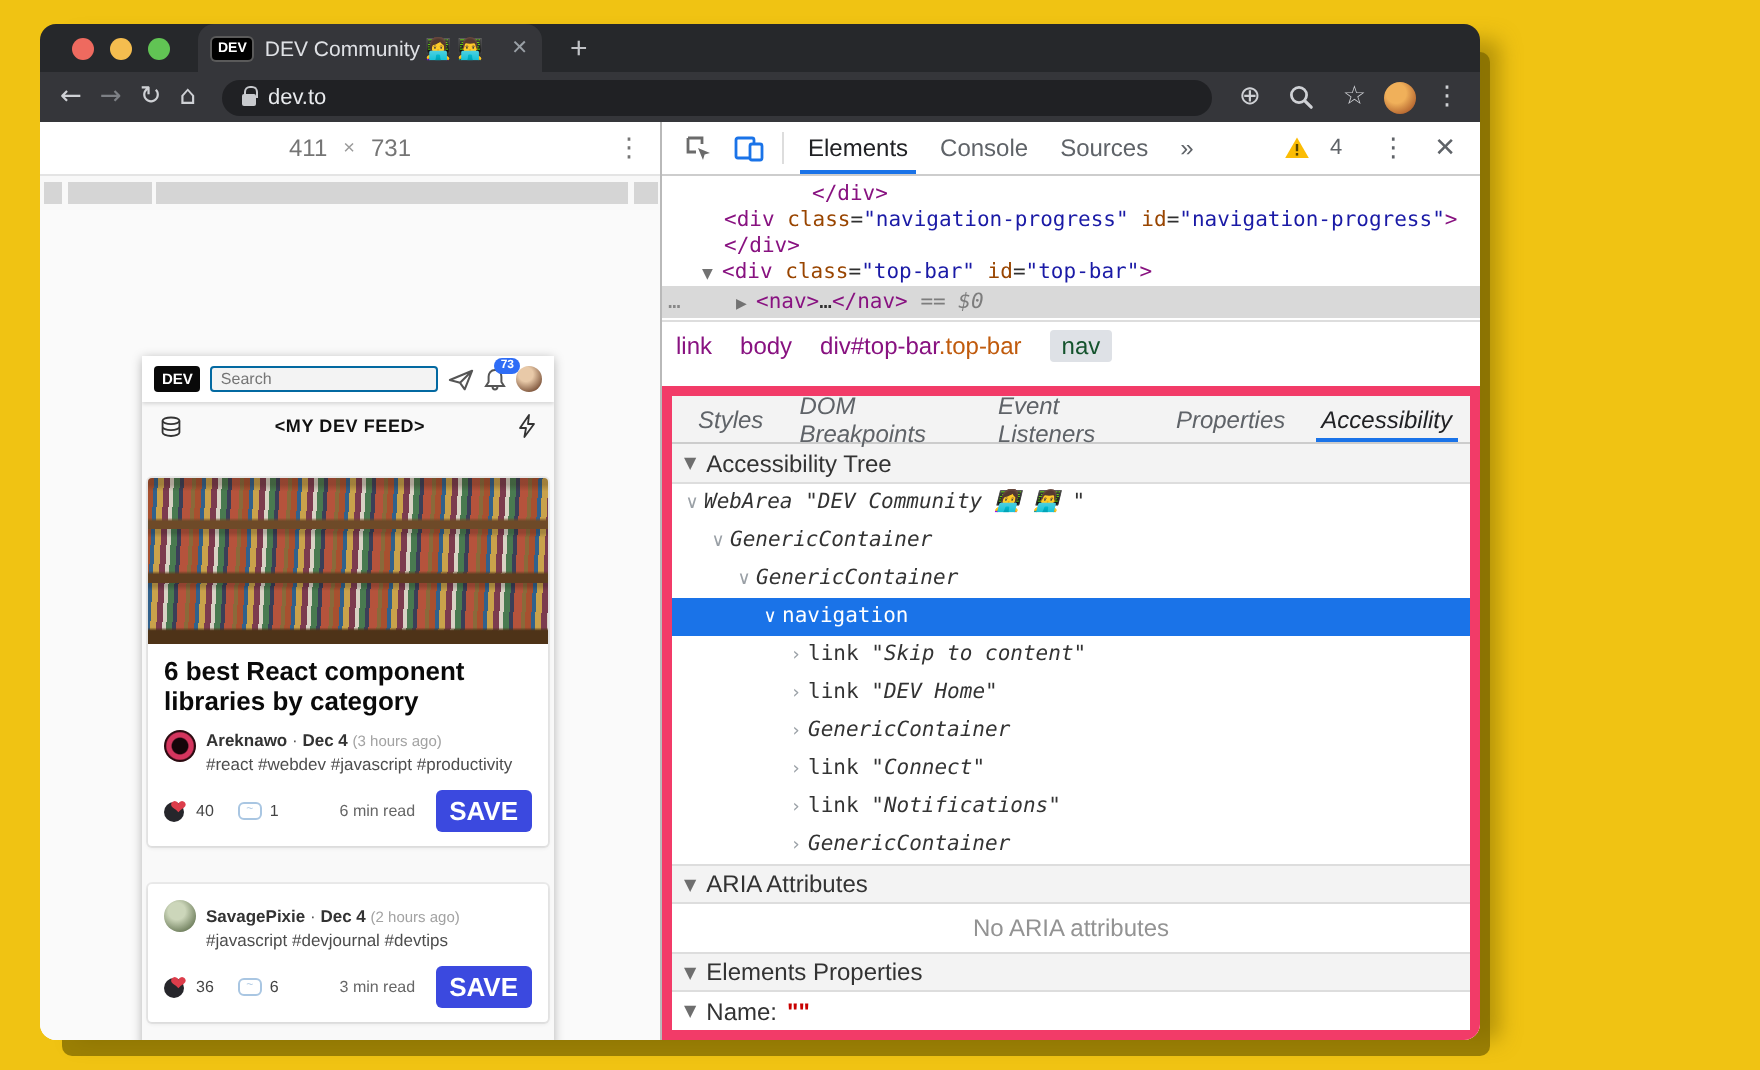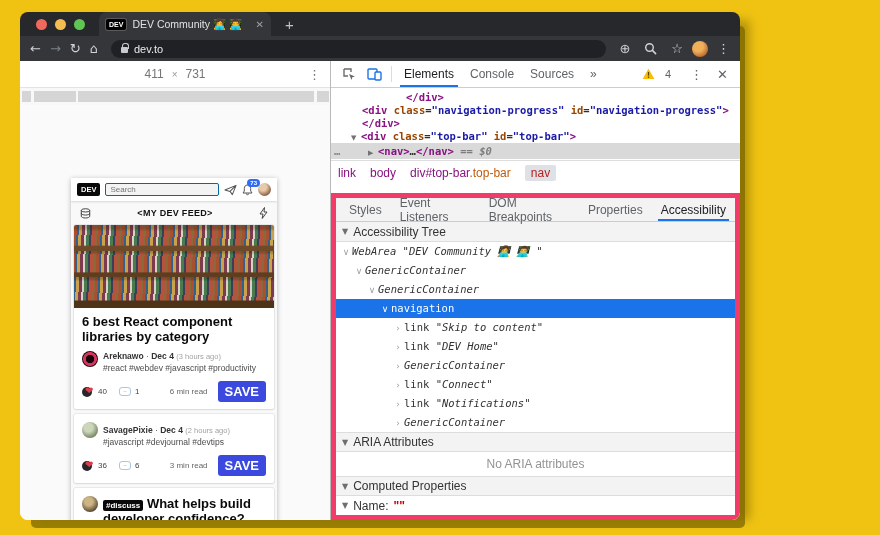--- a/index.html
+++ b/index.html
@@ -59,21 +59,21 @@
     padding:3px 4px; border-radius:2px; line-height:1; flex:none;}
   .searchbox { flex:1; height:13px; background:#f3f3f3; border:1px solid #0369a1; border-radius:2px;
     font-size:8px; color:#999; padding:0 4px; font-family:"Liberation Sans",sans-serif; min-width:0;}
   .bellwrap { position:relative; flex:none; }
   .badge { position:absolute; top:-5px; right:-7px; background:#2f6df6; color:#fff; font-size:6px;
     padding:1px 3px; border-radius:6px; font-weight:bold; }
   .avatar-site { width:13px; height:13px; border-radius:50%; flex:none;
     background:radial-gradient(circle at 38% 32%, #e8c9a8 0 30%, #7a5138 80%); }
   .feedhead { height:24px; display:flex; align-items:center; padding:0 9px; flex:none; }
   .feedtitle { flex:1; text-align:center; font-weight:bold; font-size:9px; color:#111; letter-spacing:.3px;}
-  .card { background:#fff; border-radius:2px; margin:0 3px 5px 3px; flex:none;
+  .card { background:#fff; border-radius:2px; margin:14px 3px 5px 3px; flex:none;
     box-shadow:0 0 0 1px rgba(0,0,0,.06), 0 1px 2px rgba(0,0,0,.08); overflow:hidden;}
   .cover { height:83px;
     background:
       linear-gradient(180deg, rgba(40,24,12,.25) 0 4%, transparent 8% 24%, #6e4a28 26% 31%, rgba(0,0,0,.18) 31% 33%, transparent 36% 56%, #5f3e20 58% 63%, rgba(0,0,0,.2) 63% 65%, transparent 68% 90%, #4e3318 92% 100%),
       repeating-linear-gradient(93deg, #a8502f 0 3px, #31618c 3px 5px, #c9a24b 5px 8px, #7c3b4e 8px 11px, #d8d2c4 11px 13px, #497a50 13px 16px, #3b3f58 16px 18px, #b5533c 18px 22px, #8a6a3a 22px 24px);
   }
   .cbody { padding:6px 8px 7px 8px; }
   .ctitle { font-size:13px; font-weight:bold; color:#0a0a0a; line-height:1.18; }
   .authrow { display:flex; gap:5px; margin-top:6px; align-items:flex-start;}
   .av16 { width:16px; height:16px; border-radius:50%; flex:none; }
@@ -102,41 +102,41 @@
   .vsep { width:1px; background:#ddd; margin:5px 4px; }
   .dtab { font-size:12px; color:#5f6368; padding:0 8px; display:flex; align-items:center; position:relative;}
   .dtab.active { color:#202124; }
   .dtab.active:after { content:""; position:absolute; left:4px; right:4px; bottom:0; height:2px; background:#1a73e8;}
   .dt-right { margin-left:auto; display:flex; align-items:center; gap:2px;}
   .warncount { font-size:11px; color:#5f6368; margin-left:3px;}
   .dtglyph { color:#5f6368; font-size:13px; padding:0 6px; font-family:"DejaVu Sans",sans-serif;}
 
   
   .code { height:72px; padding-top:3px; font-family:"DejaVu Sans Mono", monospace; font-size:10.5px;
-    flex:none; position:relative; overflow:hidden; white-space:nowrap;font-weight:bold;}
+    flex:none; position:relative; overflow:hidden; white-space:nowrap;}
   .crow { height:13px; line-height:13px; }
   .crow.sel { height:16px; line-height:16px; background:#d9d9d9; }
   .tag { color:#881280; } .attr { color:#994500; } .val { color:#1a1aa6; }
   .plain { color:#303030; } .meta { color:#7d7d7d; font-style:italic; }
   .chev { color:#727272; font-size:7px; display:inline-block; width:10px; font-family:"DejaVu Sans",sans-serif;}
   .gutter { color:#888; display:inline-block; width:17px; padding-left:3px; letter-spacing:-1px;}
 
   
   .crumbs { height:24px; border-top:1px solid #ddd; display:flex; align-items:center;
     padding-left:7px; gap:14px; font-size:12px; flex:none;}
   .crumb { color:#881280; }
   .crumb .cls { color:#c05b0d; }
-  .crumb-sel { background:#dee1e6; color:#b91c1c; border-radius:2px; padding:1px 6px; }
+  .crumb-sel { background:#dee1e6; color:#14532d; border-radius:2px; padding:1px 6px; }
   .dtspacer { height:9px; flex:none; }
 
   
   .axpanel { flex:1; border:5px solid #f23b68; display:flex; flex-direction:column; min-height:0; overflow:hidden;}
   .paneltabs { height:24px; background:#f3f3f3; border-bottom:1px solid #ccc; display:flex;
     padding-left:4px; flex:none;}
-  .ptab { font-size:12px; color:#5f6368; padding:0 9px; display:flex; align-items:center; position:relative;}
+  .ptab { font-size:12px; color:#5f6368; padding:0 9px; display:flex; align-items:center; position:relative;font-style:italic;}
   .ptab.active { color:#202124; }
   .ptab.active:after { content:""; position:absolute; left:6px; right:6px; bottom:0; height:2px; background:#1a73e8;}
   .sechead { height:20px; background:#f3f3f3; border-bottom:1px solid #ddd; font-size:12px; color:#333;
     display:flex; align-items:center; padding-left:6px; gap:5px; flex:none;}
   .sechead.bt { border-top:1px solid #ddd; }
   .tri { color:#6e6e6e; font-size:8px; font-family:"DejaVu Sans",sans-serif;}
   .tree { background:#fff; flex:none; font-family:"DejaVu Sans Mono", monospace; font-size:10.5px; color:#333;}
   .trow { height:19px; line-height:19px; white-space:nowrap; }
   .trow.sel { background:#1a73e8; color:#fff; }
   .tchev { display:inline-block; width:12px; color:#9aa0a6; font-size:9px; text-align:center;
@@ -363,22 +363,22 @@
         <span class="crumb">body</span>
         <span class="crumb"><span>div#top-bar</span><span class="cls">.top-bar</span></span>
         <span class="crumb-sel">nav</span>
       </div>
 
       <div class="dtspacer"></div>
 
       <div class="axpanel">
         <div class="paneltabs">
           <span class="ptab">Styles</span>
+          <span class="ptab">DOM Breakpoints</span>
           <span class="ptab">Event Listeners</span>
-          <span class="ptab">DOM Breakpoints</span>
           <span class="ptab">Properties</span>
           <span class="ptab active">Accessibility</span>
         </div>
 
         <div class="sechead">
           <span class="tri">▼</span>
           <span>Accessibility Tree</span>
         </div>
 
         <div class="tree">
@@ -395,21 +395,21 @@
         </div>
 
         <div class="sechead bt">
           <span class="tri">▼</span>
           <span>ARIA Attributes</span>
         </div>
         <div class="noaria">No ARIA attributes</div>
 
         <div class="sechead bt">
           <span class="tri">▼</span>
-          <span>Computed Properties</span>
+          <span>Elements Properties</span>
         </div>
 
         <div class="namerow">
           <span class="tri">▼</span>
           <span>Name:</span>
           <span class="redstr">""</span>
         </div>
       </div>
 
     </div>

